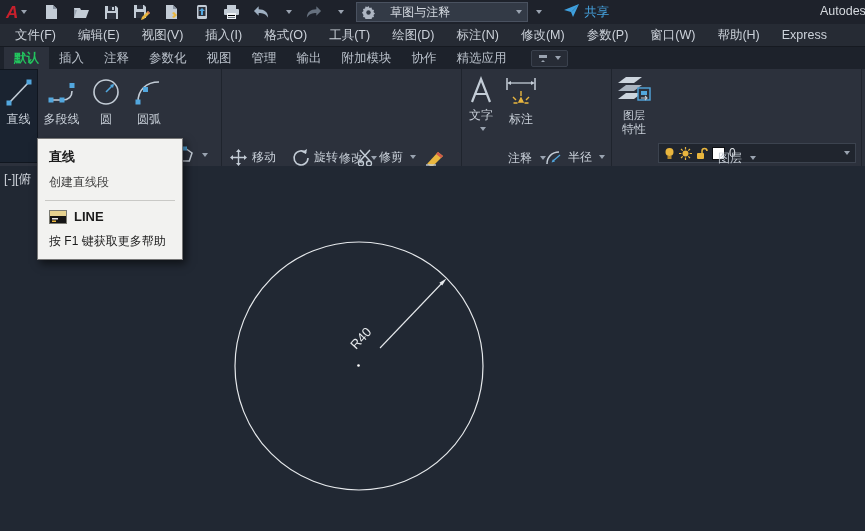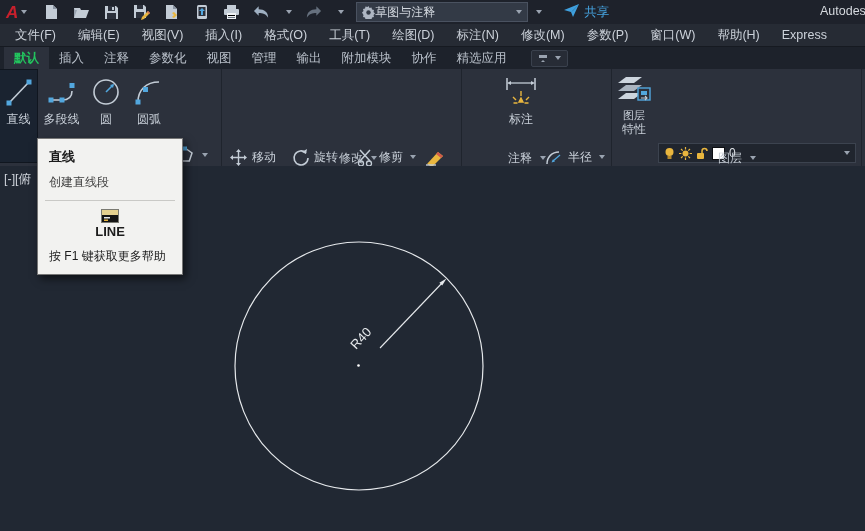--- a/index.html
+++ b/index.html
@@ -9,21 +9,21 @@
   
   .titlebar{position:absolute;left:0;top:0;width:865px;height:24px;background:#1e222b;
             display:flex;align-items:center;}
   .applogo{display:flex;align-items:center;margin-left:6px;cursor:default;}
   .applogo .a{color:#c8202c;font-weight:bold;font-size:17px;font-style:italic;line-height:1;}
   .qat{display:flex;align-items:center;gap:13px;margin-left:16px;}
   .qicon{width:17px;height:17px;display:flex;align-items:center;justify-content:center;}
   .cdown{width:0;height:0;border-left:3px solid transparent;border-right:3px solid transparent;
          border-top:4px solid #9aa3b0;display:inline-block;margin-left:3px;}
   .wscombo{display:flex;align-items:center;height:18px;background:#333a46;border:1px solid #4a5260;
-           margin-left:12px;padding:0 5px;width:160px;color:#d3d8df;font-size:12px;gap:0;}
+           margin-left:12px;padding:0 5px;width:160px;color:#d3d8df;font-size:12px;gap:15px;}
   .wscombo .grow{flex:1;}
   .share{display:flex;align-items:flex-start;gap:5px;margin-left:22px;color:#46a4e0;font-size:12.5px;}
   .wintitle{position:absolute;left:820px;top:4px;width:45px;overflow:hidden;white-space:nowrap;
             color:#d5d9de;font-size:12.5px;}
   
   .menubar{position:absolute;left:0;top:24px;width:865px;height:23px;background:#262b34;
            display:flex;align-items:center;padding-left:4px;box-sizing:border-box;
            border-bottom:1px solid #161a21;overflow:hidden;white-space:nowrap;}
   .mitem{color:#ccd2da;font-size:12.5px;padding:0 11px;cursor:default;flex:0 0 auto;}
   
@@ -55,21 +55,21 @@
   
   .canvas{position:absolute;left:0;top:166px;width:865px;height:365px;background:#212833;}
   .vplabel{position:absolute;left:4px;top:5px;color:#ccd1d8;font-size:12.5px;}
   
   .tooltip{position:absolute;left:37px;top:138px;width:146px;background:#f2f2f0;
            border:1px solid #767676;box-shadow:3px 4px 8px rgba(0,0,0,0.55);
            padding:9px 11px 9px 11px;box-sizing:border-box;z-index:50;}
   .tt-title{font-size:13px;font-weight:bold;color:#1c1c1c;}
   .tt-desc{font-size:12px;color:#3e3e3e;margin-top:8px;}
   .tt-div{height:1px;background:#c9c9c6;margin:9px -4px 8px -4px;}
-  .tt-cmdrow{display:flex;align-items:center;gap:1px;flex-direction:column;}
+  .tt-cmdrow{display:flex;align-items:center;gap:7px;}
   .tt-cmd{font-size:13px;font-weight:bold;color:#1c1c1c;}
   .tt-help{font-size:12px;font-weight:normal;color:#1c1c1c;margin-top:9px;}
   svg{display:block;}
 </style>
 </head>
 <body>
 
 <div id="app">
 
   <div class="titlebar">
@@ -347,20 +347,27 @@
           <path d="M14 2H9C5 2 2 5 2 8.5S5 15 9 15h5" fill="none" stroke="#c3ccd6" stroke-width="1.5"></path>
           <path d="M16 5h-6c-2.5 0-4 1.6-4 3.5S7.5 12 10 12h6" fill="none" stroke="#8f9aa8" stroke-width="1.3"></path>
         </svg>
     </div>
     <div class="pfoot" style="left:308px;">
       <span>修改</span>
       <span class="cdown"></span>
     </div>
     <div class="psep" style="left:461px;"></div>
 
+    <div class="bigbtn" style="left:463px;width:36px;">
+      <svg width="26" height="28" viewBox="0 0 26 28">
+          <path d="M4 26L13 3l9 23M7.5 18h11" fill="none" stroke="#c3ccd6" stroke-width="2.2"></path>
+        </svg>
+      <span class="lbl">文字</span>
+      <span class="cdown" style="margin-top:3px;"></span>
+    </div>
     <div class="bigbtn" style="left:500px;width:42px;">
       <svg width="36" height="32" viewBox="0 0 36 32">
         <path d="M4 2v12M32 2v12" stroke="#c3ccd6" stroke-width="1.5"></path>
         <path d="M6 7h24" stroke="#c3ccd6" stroke-width="1.3"></path>
         <path d="M4 7l4-2v4zM32 7l-4-2v4z" fill="#c3ccd6"></path>
         <path d="M18 20v-5M13 24l-3-3M23 24l3-3M14.5 27h-4M21.5 27h4M18 22l-2 4h4z" stroke="#e9b63e" stroke-width="1.4" fill="#e9b63e"></path>
       </svg>
       <span class="lbl">标注</span>
     </div>
     <div class="cell" style="left:545px;top:77px;">

